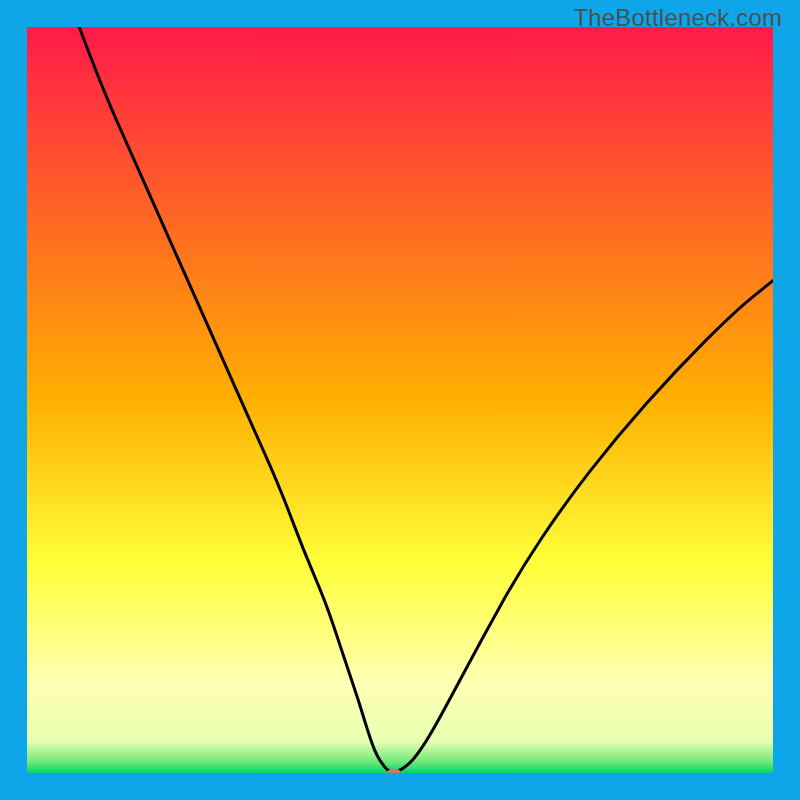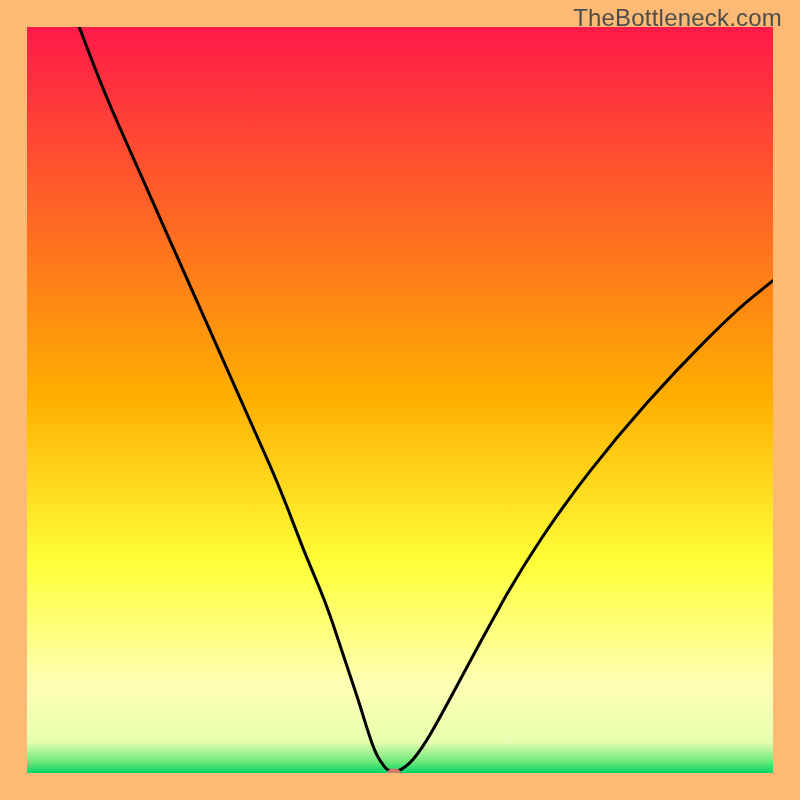--- a/index.html
+++ b/index.html
@@ -8,21 +8,21 @@
     width: 800px;
     height: 800px;
     background: #000000;
     overflow: hidden;
     font-family: Arial, Helvetica, sans-serif;
   }
   .frame {
     position: relative;
     width: 800px;
     height: 800px;
-    background: #fdba74;
+    background: #0ea5e9;
   }
   .watermark {
     position: absolute;
     top: 4px;
     right: 18px;
     color: #4d4d4d;
     font-size: 24px;
     font-weight: 500;
     letter-spacing: 0.2px;
     z-index: 5;

